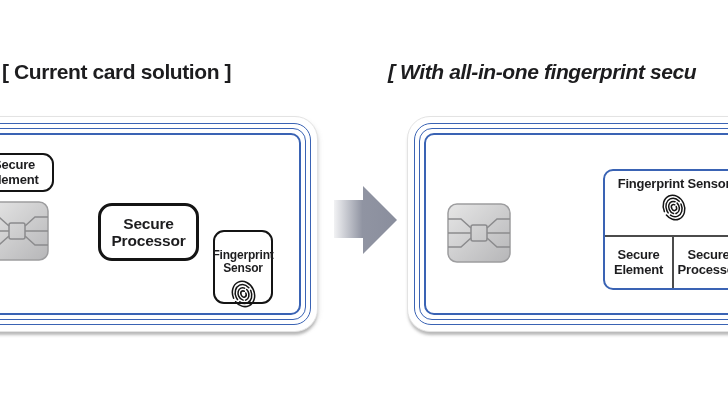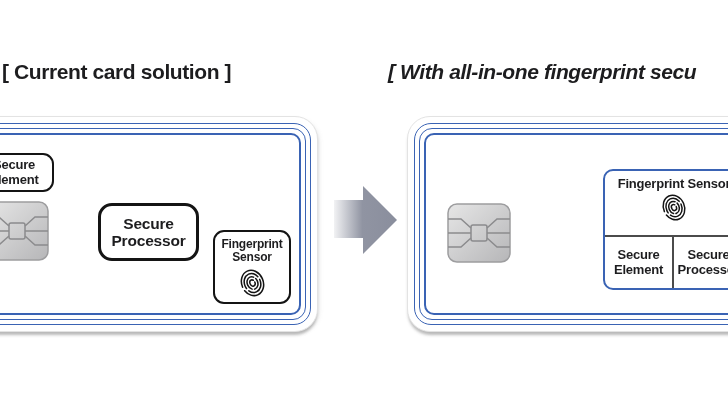--- a/index.html
+++ b/index.html
@@ -29,21 +29,21 @@
 
   
   .labelbox{
     position:absolute;background:#fff;border:2.5px solid #141414;border-radius:11px;
     display:flex;flex-direction:column;align-items:center;justify-content:center;
     text-align:center;font-weight:bold;box-sizing:border-box;
   }
   .lbl{white-space:pre-line;line-height:1.12;letter-spacing:-0.2px;}
   .se-box{left:33px;top:36px;width:80px;height:39px;font-size:13px;}
   .sp-box{left:157px;top:86px;width:101px;height:58px;font-size:15.5px;border-width:3px;border-radius:14px;}
-  .fp-box{left:272px;top:113px;width:78px;height:74px;font-size:12px;justify-content:flex-start;padding-top:6px;}
+  .fp-box{left:272px;top:113px;width:60px;height:74px;font-size:12px;justify-content:flex-start;padding-top:17px;}
   .fp-box .fp-icon{margin-top:1px;}
 
   .chipbox{position:absolute;line-height:0;}
   .chip-left{left:44px;top:84px;}
   .chip-right{left:39px;top:86px;}
 
   
   .module{
     position:absolute;left:195px;top:52px;width:142px;height:121px;box-sizing:border-box;
     border:2.5px solid #3A63B4;border-radius:10px;background:#fff;

